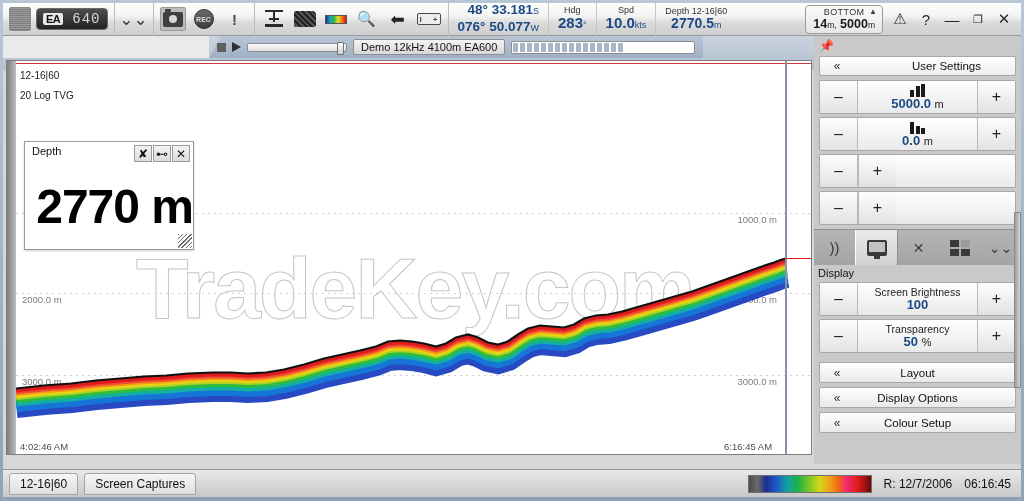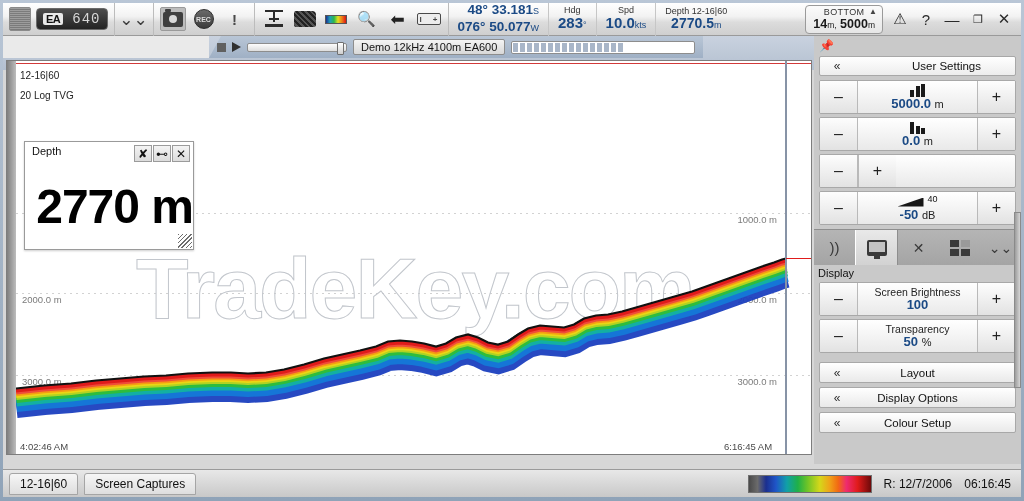--- a/index.html
+++ b/index.html
@@ -531,27 +531,20 @@
           <div class="sgn plus">+</div>
         </div>
 
         <div class="stepper">
           <div class="sgn minus">–</div>
           <div class="sgn plus">+</div>
         </div>
 
         <div class="stepper">
           <div class="sgn minus">–</div>
-          <div class="mid">
-            <span class="ic-gain">
-                  <span class="wedge"></span>
-                  <span class="n">40</span>
-                </span>
-            <span class="val"><span>-50</span> <span class="u">dB</span></span>
-          </div>
           <div class="sgn plus">+</div>
         </div>
       </div>
 
       <div class="tabbar">
         <div class="tab">
               <span class="wave-ic">))</span>
             </div>
         <div class="tab sel">
               <span class="monitor-ic"></span>

